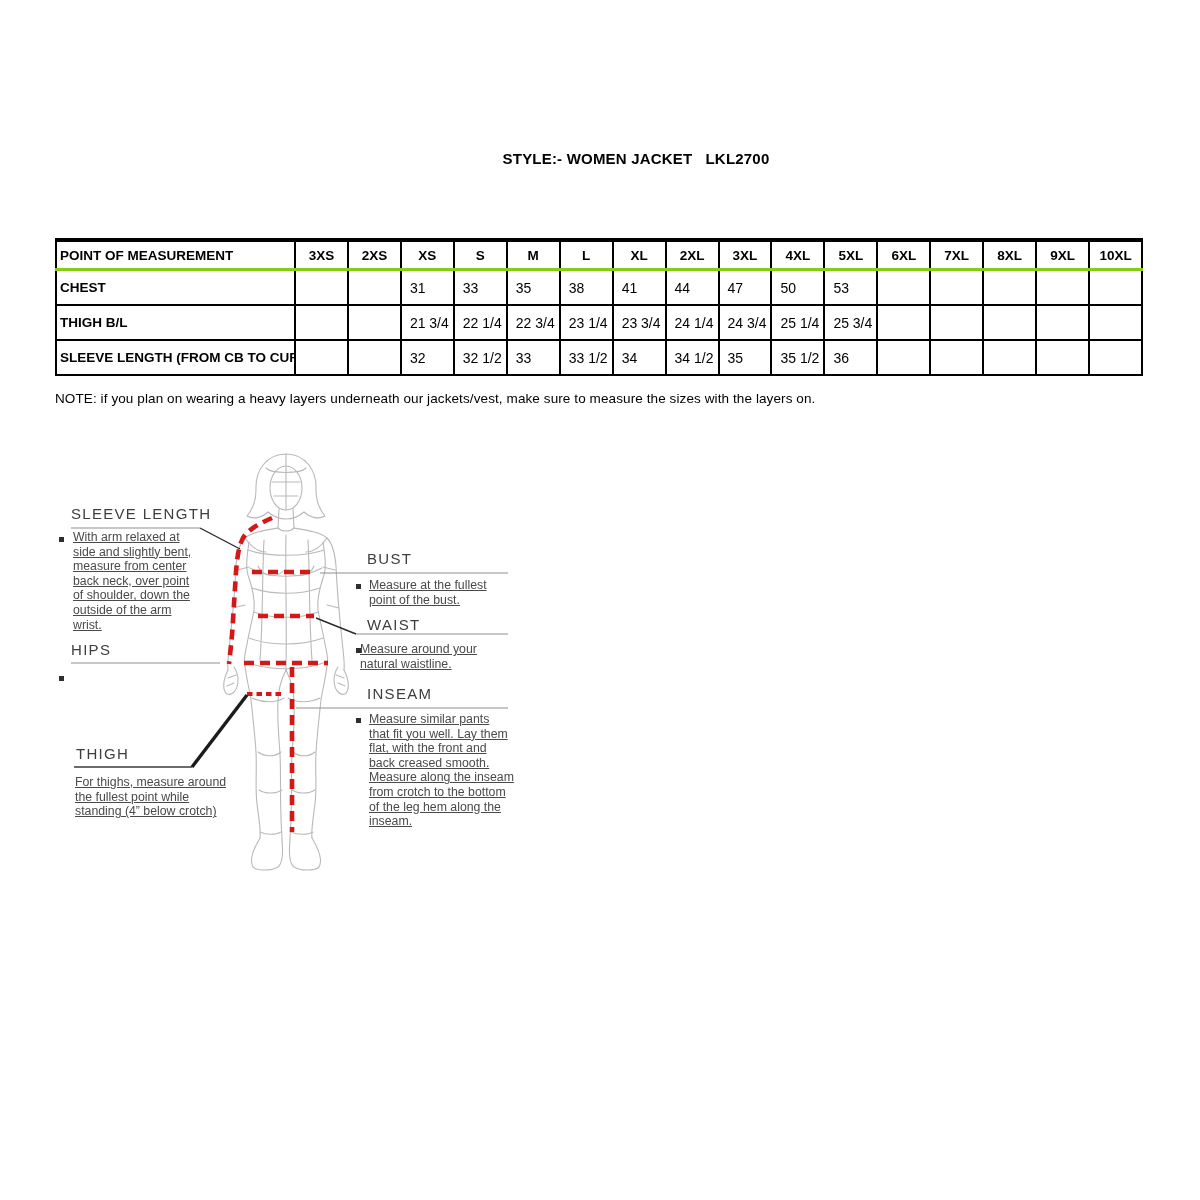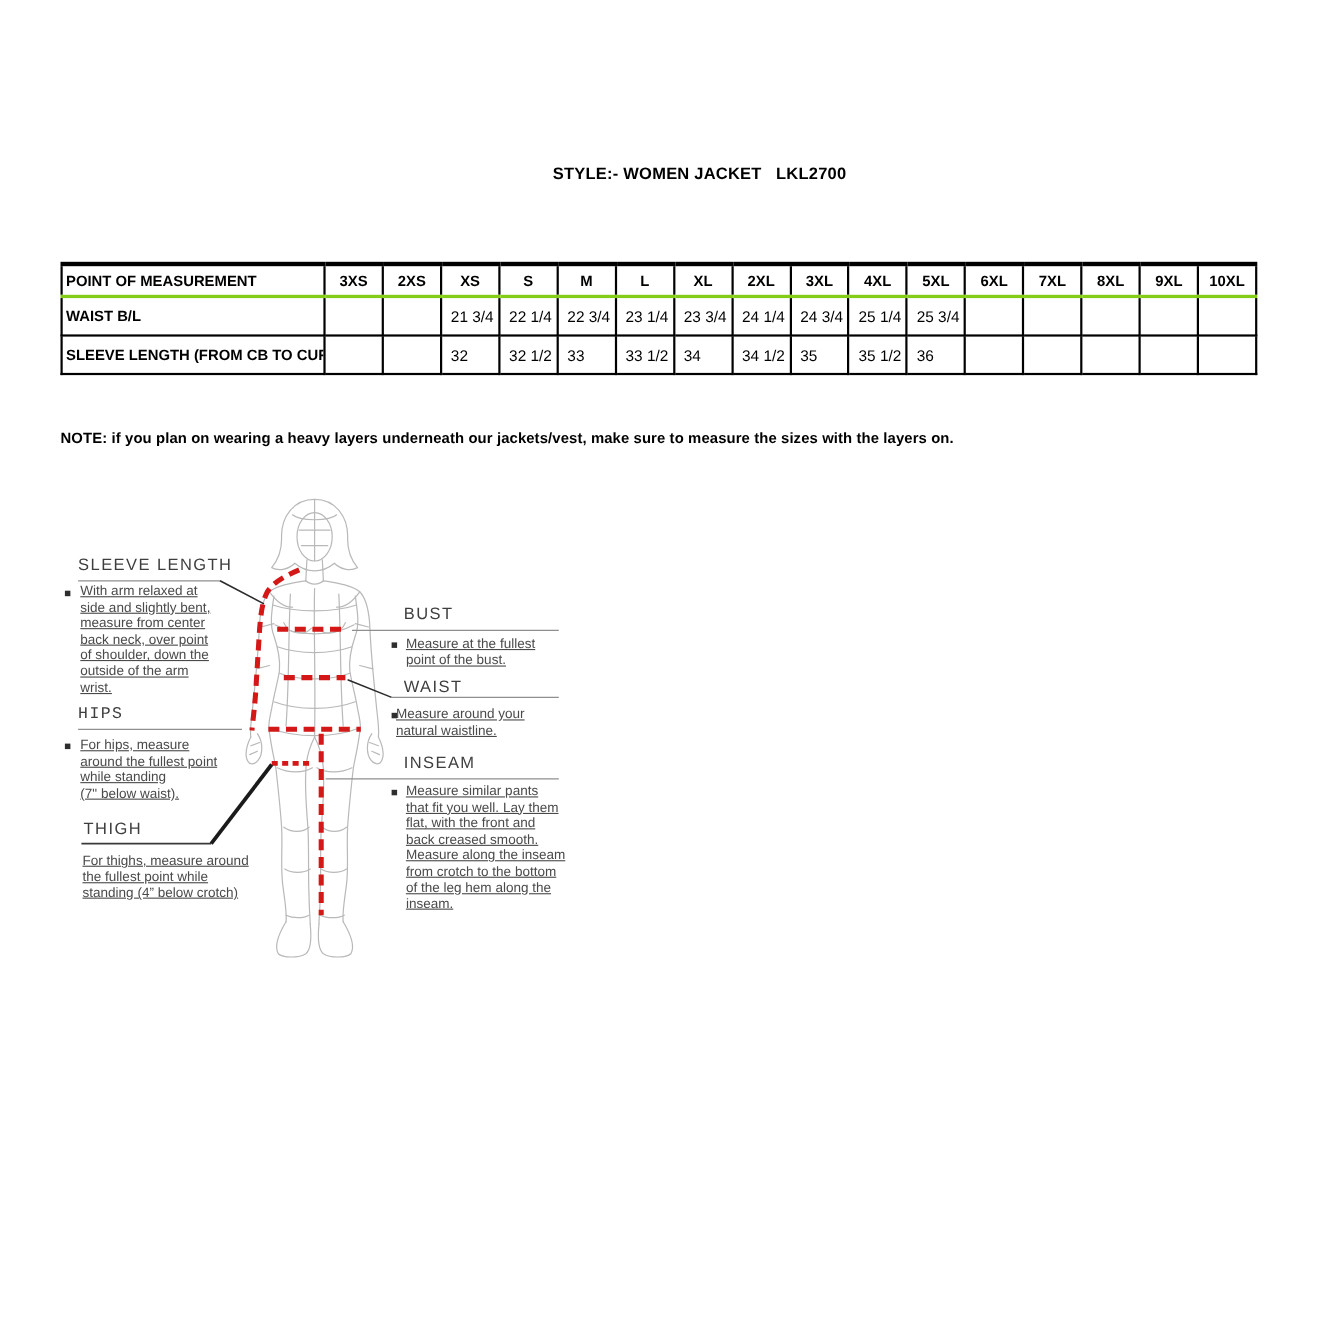--- a/index.html
+++ b/index.html
@@ -35,21 +35,21 @@
   table.size-table thead th.poml{width:234px;text-align:left;padding-left:3px;}
   table.size-table tbody td{height:33px;vertical-align:middle;}
   table.size-table tbody td.rowlabel{
     font-weight:bold;font-size:13.5px;text-align:left;padding-left:3px;
   }
   table.size-table tbody td.val{
     font-size:14px;font-weight:normal;text-align:left;padding-left:8px;
   }
   .note-line{
     position:absolute;top:391px;left:55px;width:1100px;
-    font-size:13.5px;font-weight:bold;letter-spacing:.1px;
+    font-size:13.5px;font-weight:normal;letter-spacing:.1px;
   }
   
   .guide-svg{position:absolute;left:0;top:440px;}
   .figline{stroke:var(--figure-gray);stroke-width:1.1;fill:none;stroke-linecap:round;stroke-linejoin:round;}
   .redline{stroke:var(--measure-red);stroke-width:4.6;fill:none;stroke-dasharray:10 6;stroke-linecap:butt;}
   .redline-fine{stroke:var(--measure-red);stroke-width:4.2;fill:none;stroke-dasharray:5.5 4;stroke-linecap:butt;}
   .leader-thin{stroke:var(--leader-gray);stroke-width:1.2;fill:none;}
   .leader-dark{stroke:#2a2a2a;stroke-width:1.4;fill:none;}
   .leader-thick{stroke:#1b1b1b;stroke-width:3.4;fill:none;}
   .underline-dark{stroke:#3a3a3a;stroke-width:1.6;fill:none;}
@@ -90,21 +90,40 @@
             <th>5XL</th>
             <th>6XL</th>
             <th>7XL</th>
             <th>8XL</th>
             <th>9XL</th>
             <th>10XL</th>
           </tr>
         </thead>
       <tbody>
           <tr>
-            <td class="rowlabel">WAIST B/L</td>
+            <td class="rowlabel">CHEST</td>
+            <td class="val"></td>
+            <td class="val"></td>
+            <td class="val">31</td>
+            <td class="val">33</td>
+            <td class="val">35</td>
+            <td class="val">38</td>
+            <td class="val">41</td>
+            <td class="val">44</td>
+            <td class="val">47</td>
+            <td class="val">50</td>
+            <td class="val">53</td>
+            <td class="val"></td>
+            <td class="val"></td>
+            <td class="val"></td>
+            <td class="val"></td>
+            <td class="val"></td>
+          </tr>
+          <tr>
+            <td class="rowlabel">THIGH B/L</td>
             <td class="val"></td>
             <td class="val"></td>
             <td class="val">21 3/4</td>
             <td class="val">22 1/4</td>
             <td class="val">22 3/4</td>
             <td class="val">23 1/4</td>
             <td class="val">23 3/4</td>
             <td class="val">24 1/4</td>
             <td class="val">24 3/4</td>
             <td class="val">25 1/4</td>
@@ -225,26 +244,22 @@
   <div class="guide-heading" style="left:71px;top:505px;text-align:center;">SLEEVE LENGTH</div>
   <span class="bullet" style="left:59px;top:537px;"></span>
   <div class="guide-desc" style="left:73px;top:530px;width:150px;">With arm relaxed at
 side and slightly bent,
 measure from center
 back neck, over point
 of shoulder, down the
 outside of the arm
 wrist.</div>
 
-  <div class="guide-heading" style="left:71px;top:641px;font-family:Liberation Mono, monospace;">HIPS</div>
+  <div class="guide-heading" style="left:71px;top:641px;">HIPS</div>
   <span class="bullet" style="left:59px;top:676px;"></span>
-  <div class="guide-desc" style="left:73px;top:670px;width:160px;">For hips, measure
-around the fullest point
-while standing
-(7" below waist).</div>
 
   <div class="guide-heading" style="left:76px;top:745px;">THIGH</div>
   <div class="guide-desc" style="left:75px;top:775px;width:180px;">For thighs, measure around
 the fullest point while
 standing (4” below crotch)</div>
 
   <div class="guide-heading" style="left:367px;top:550px;">BUST</div>
   <span class="bullet" style="left:356px;top:584px;"></span>
   <div class="guide-desc" style="left:369px;top:578px;width:160px;">Measure at the fullest
 point of the bust.</div>

